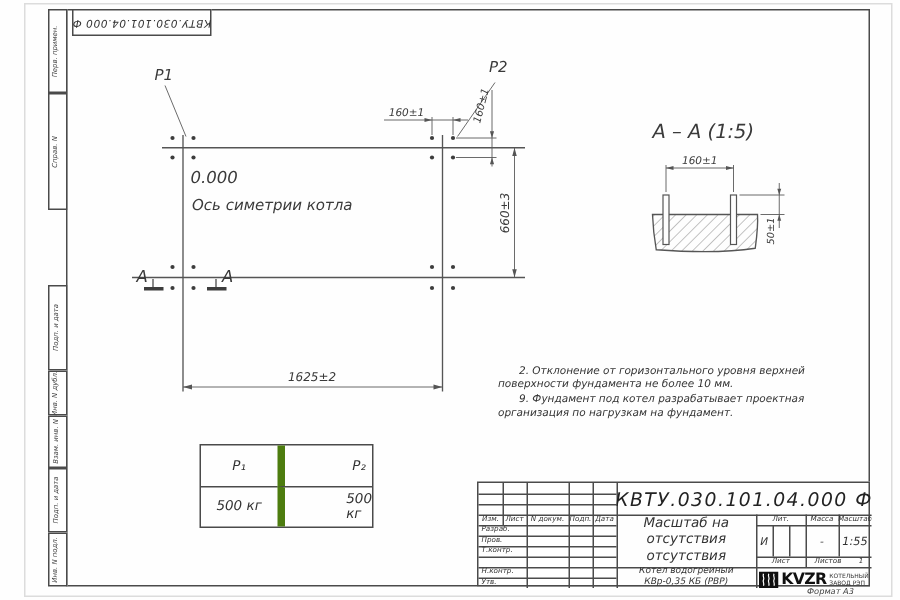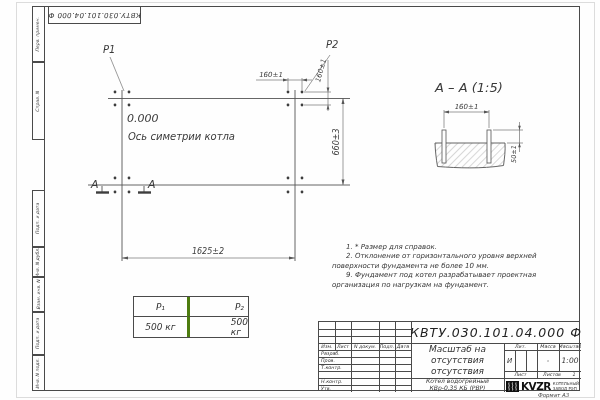--- a/index.html
+++ b/index.html
@@ -32,28 +32,28 @@
   }
 
   svg .t { font-family:"DejaVu Sans", sans-serif; font-style:italic; fill:#3a3a3a; }
 
   
   .notes { left:332px; top:243px; width:248px; }
   .notes p { margin:0; font-style:italic; font-size:7px; line-height:9.4px; color:#333; text-indent:14px; }
 
   
   .load-table {
-    left:133px; top:296px; width:116px; height:42px; border:1px solid #4a4a4a;
+    left:133px; top:296px; width:116px; height:56px; border:1px solid #4a4a4a;
     display:grid; grid-template-columns:1fr 1fr; grid-template-rows:1fr 1fr; background:#fefefe;
   }
   .lt-cell {
     display:flex; align-items:center; justify-content:center;
     font-style:italic; font-size:9px; color:#333;
   }
-  .lt-cell.bl { border-left:3px solid #4d7c0f;padding-left:41px; }
+  .lt-cell.bl { border-left:5px solid #4d7c0f;padding-left:41px; }
   .lt-cell.bt { border-top:1px solid #4a4a4a; }
 
   
   .tb { left:318px; top:321px; width:262px; height:70px; border:1px solid #4a4a4a; background:#fefefe; }
   .vl { position:absolute; width:1px; background:#4a4a4a; }
   .hl { position:absolute; height:1px; background:#4a4a4a; }
   .cell {
     position:absolute; display:flex; align-items:center; justify-content:center;
     font-style:italic; color:#333; overflow:hidden; white-space:nowrap;
   }
@@ -203,21 +203,20 @@
   </svg>
 
   <div class="abs load-table">
     <div class="lt-cell">P₁</div>
     <div class="lt-cell bl">P₂</div>
     <div class="lt-cell bt">500 кг</div>
     <div class="lt-cell bl bt">500 кг</div>
   </div>
 
   <div class="abs notes">
-    <p>1. * Размер для справок.</p>
     <p>2. Отклонение от горизонтального уровня верхней поверхности фундамента не более 10 мм.</p>
     <p>9. Фундамент под котел разрабатывает проектная организация по нагрузкам на фундамент.</p>
   </div>
 
   <div class="abs tb">
 
     <div class="vl" style="left:92px;top:0;height:70px"></div>
     <div class="vl" style="left:185px;top:21px;height:49px"></div>
     <div class="vl" style="left:16px;top:0;height:28px"></div>
     <div class="vl" style="left:32px;top:0;height:70px"></div>
@@ -262,21 +261,21 @@
     <div class="cell product-cell" style="left:92px;top:56px;width:93px;height:14px">
       <div>Котел водогрейный</div>
       <div>КВр-0,35 КБ (РВР)</div>
     </div>
 
     <div class="cell small" style="left:185px;top:21px;width:33px;height:7px">Лит.</div>
     <div class="cell small" style="left:218px;top:21px;width:22px;height:7px">Масса</div>
     <div class="cell small" style="left:240px;top:21px;width:22px;height:7px">Масштаб</div>
     <div class="cell" style="left:185px;top:28px;width:11px;height:21px;font-size:7px">И</div>
     <div class="cell" style="left:218px;top:28px;width:22px;height:21px;font-size:7px">-</div>
-    <div class="cell" style="left:240px;top:28px;width:22px;height:21px;font-size:7.5px">1:00</div>
+    <div class="cell" style="left:240px;top:28px;width:22px;height:21px;font-size:7.5px">1:55</div>
 
     <div class="cell small" style="left:185px;top:49px;width:33px;height:7px">Лист</div>
     <div class="cell small" style="left:218px;top:49px;width:30px;height:7px">Листов</div>
     <div class="cell small" style="left:248px;top:49px;width:14px;height:7px">1</div>
 
     <div class="logo-area" style="left:185px;top:56px;width:77px;height:14px">
       <span>
         <svg width="13" height="11" viewBox="0 0 13 11" style="display:block">
           <rect x="0" y="0" width="13" height="11" fill="#101010"></rect>
           <path d="M3,1.5 C2.2,3.5 3.8,4 3,5.5 C2.2,7 3.8,7.5 3,9.5" stroke="#fff" stroke-width="0.8" fill="none"></path>

